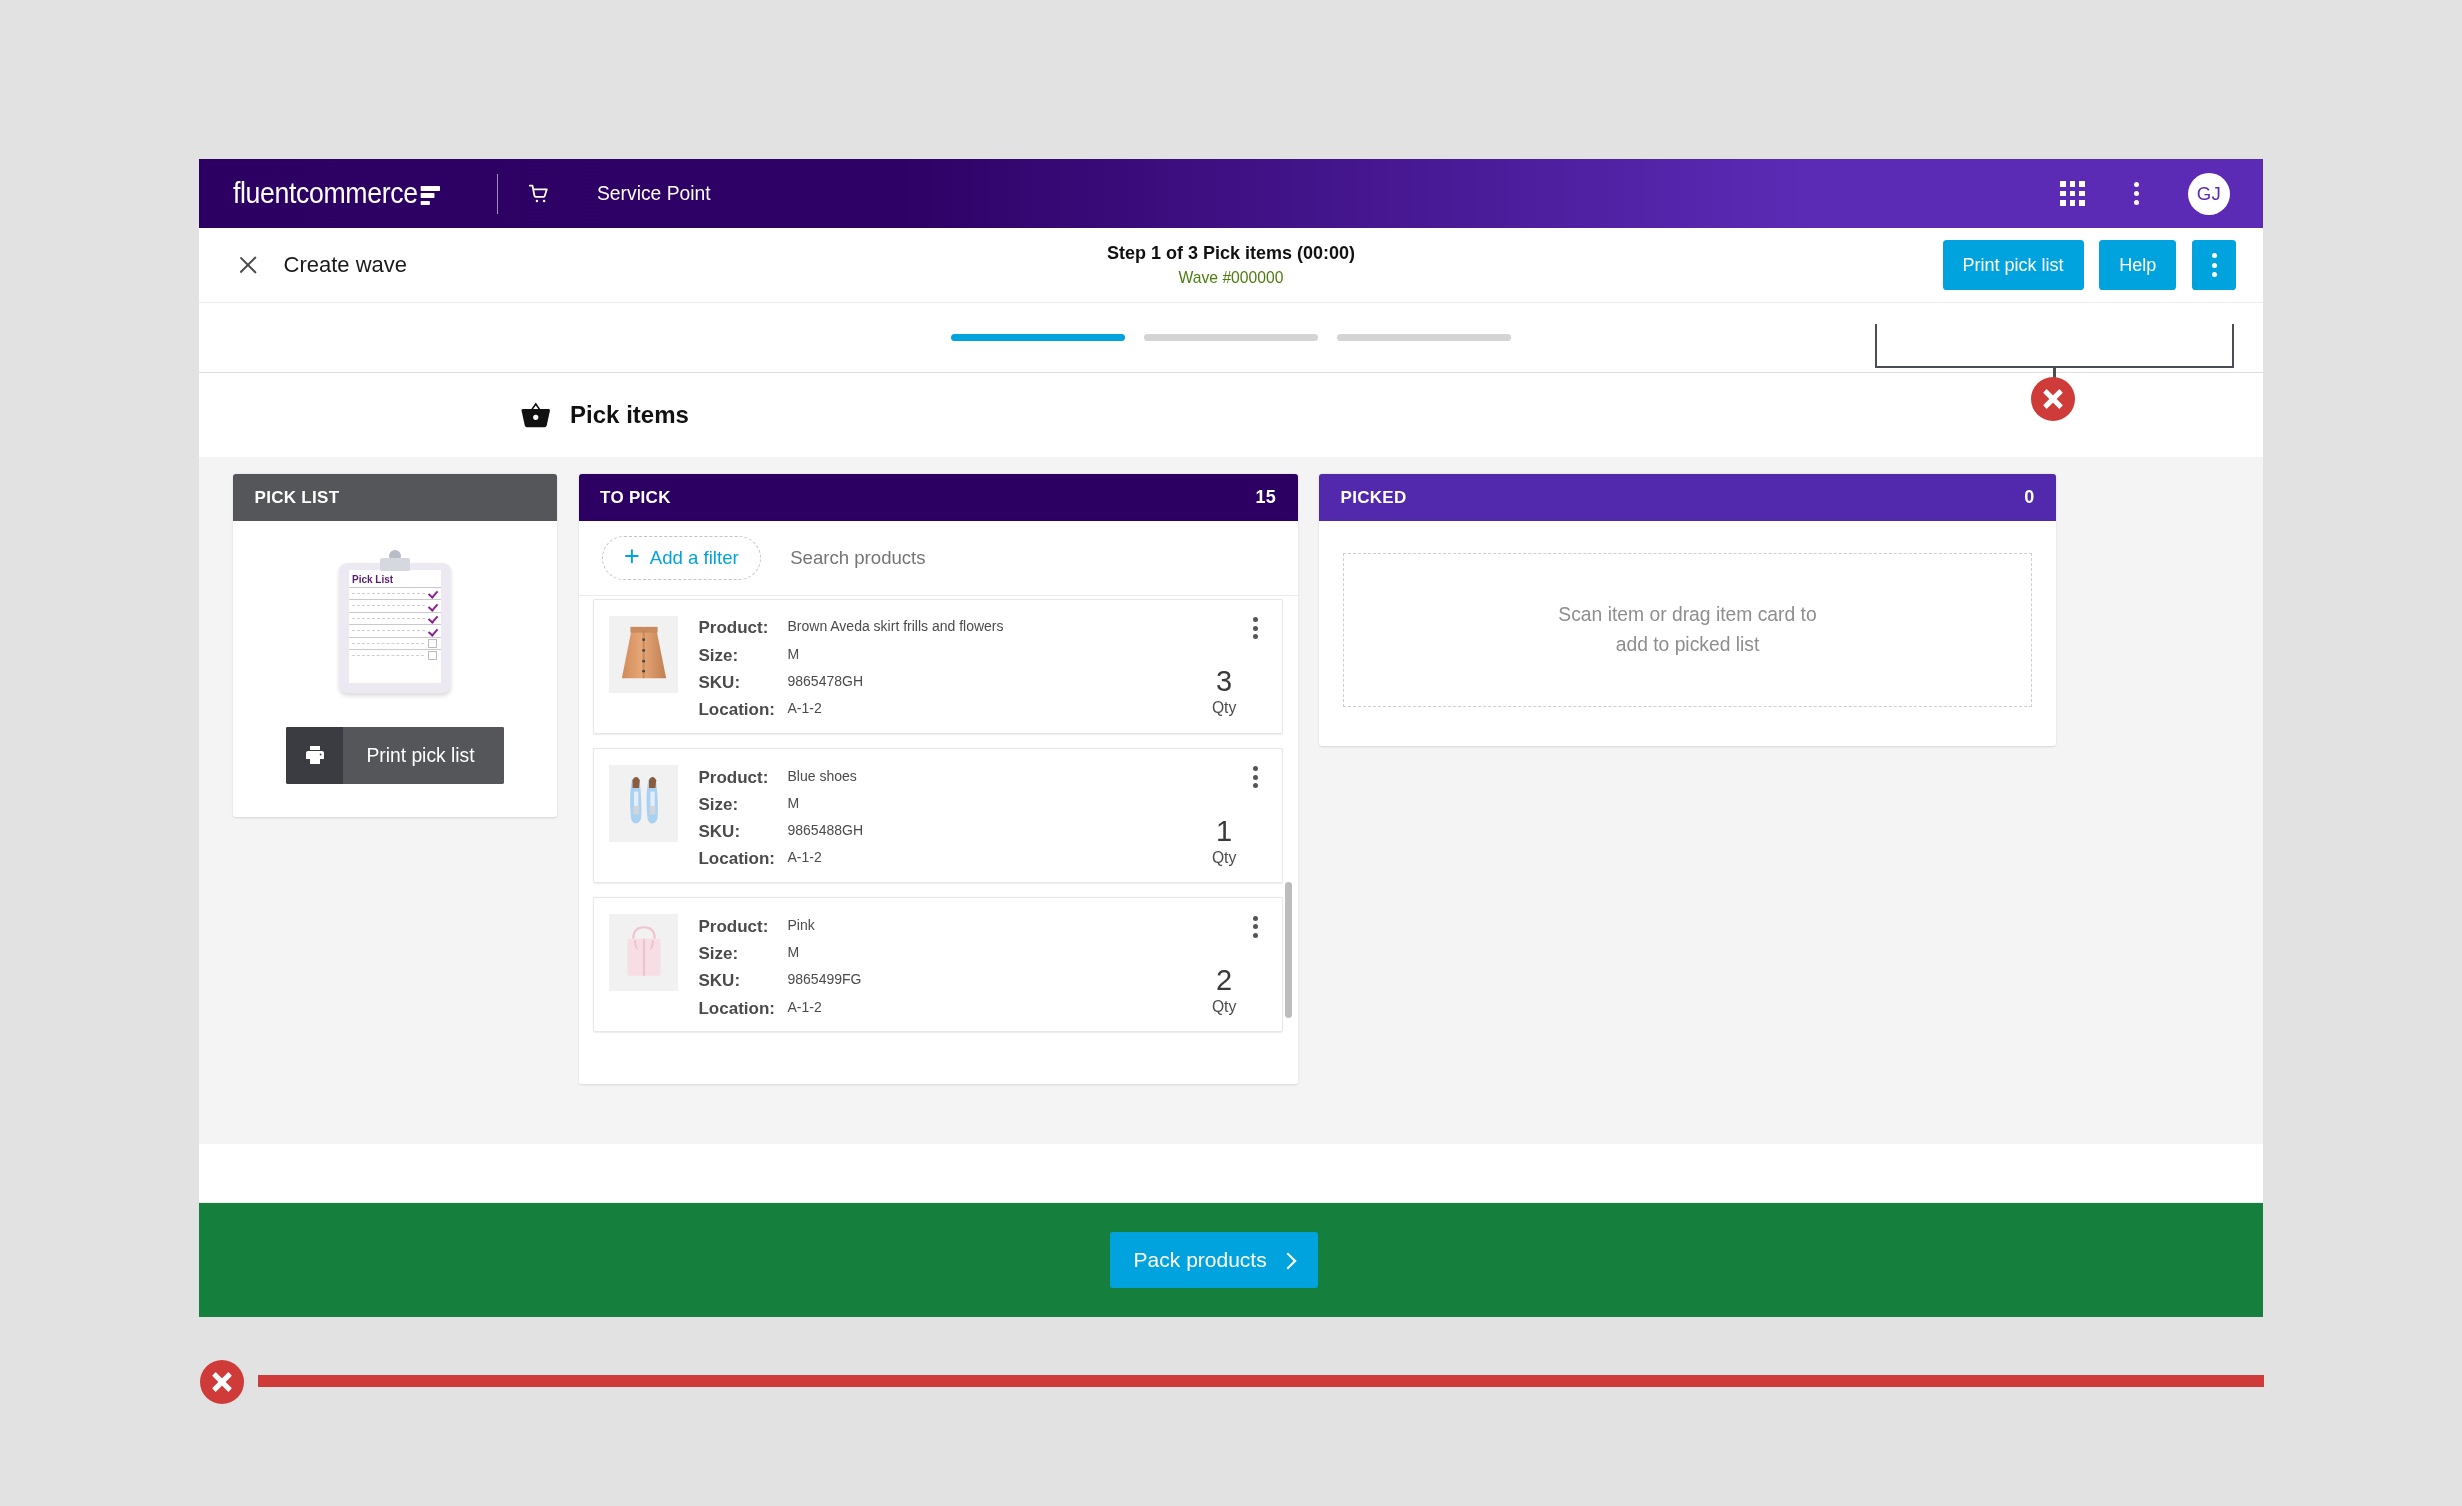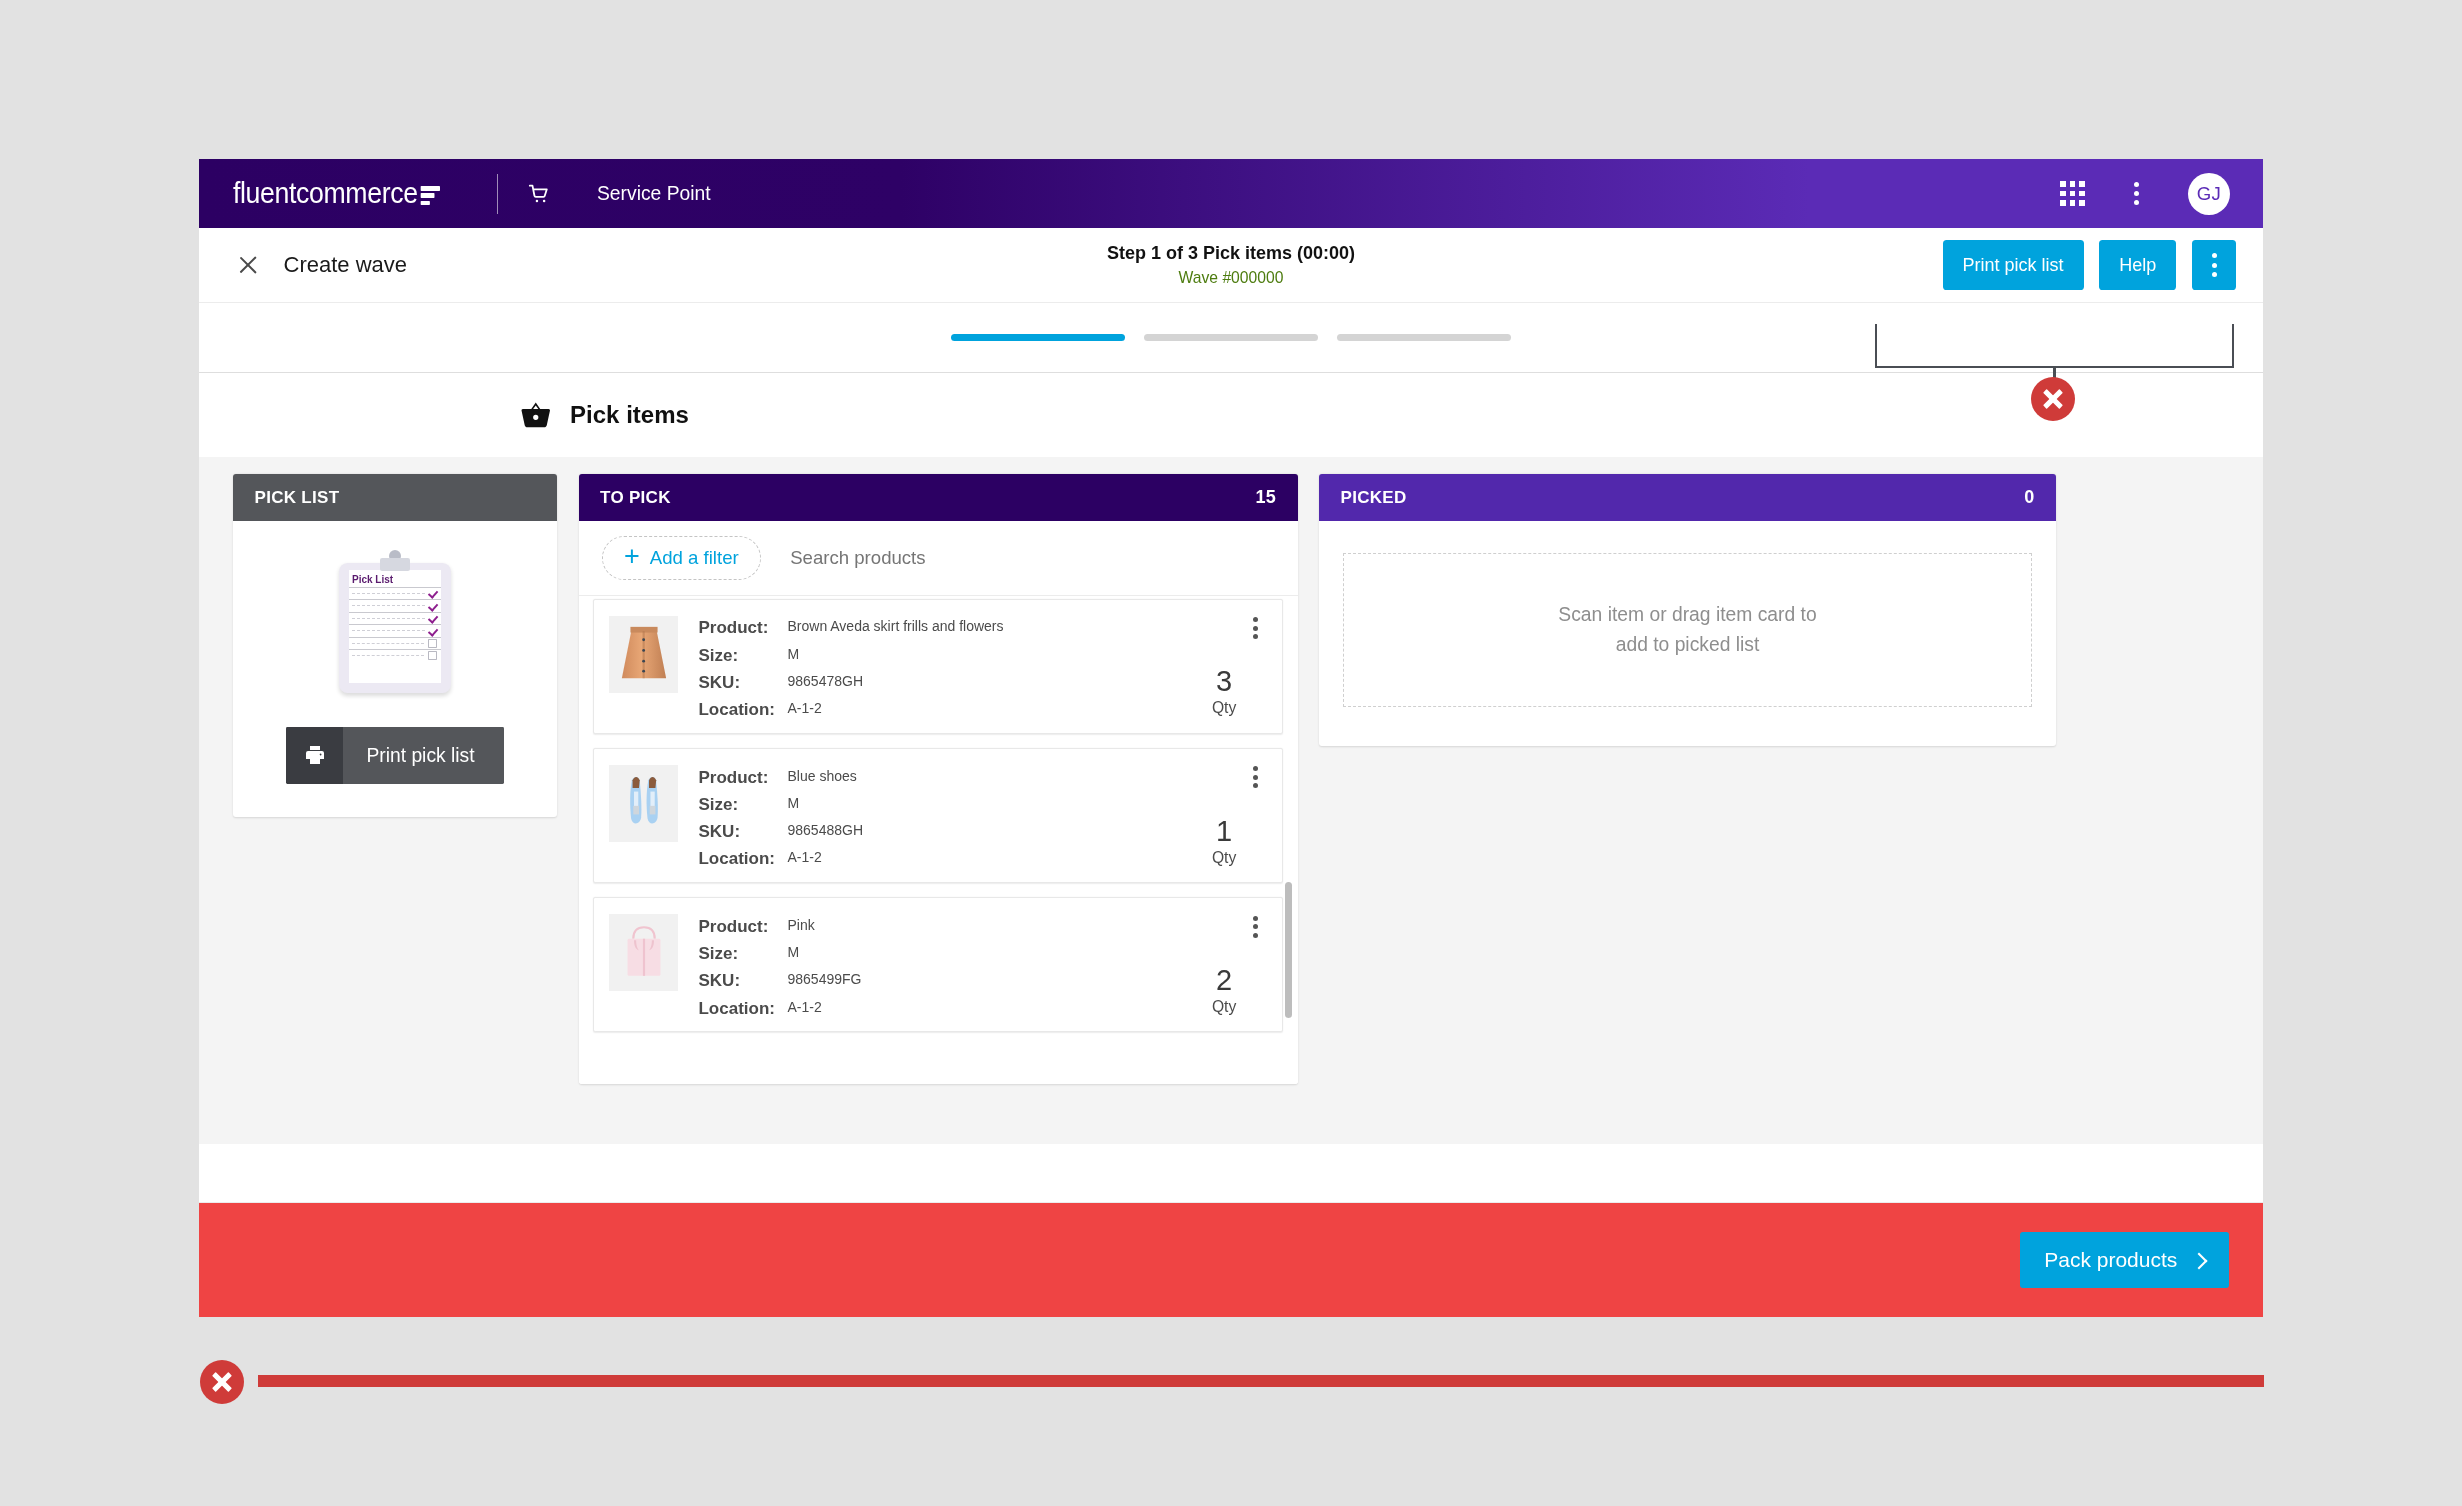--- a/index.html
+++ b/index.html
@@ -564,25 +564,25 @@
     font-size: 19.3px;
     line-height: 1.55;
     text-align: center;
   }
 
   
   .footer-bar {
     position: absolute;
     left: 0; right: 0; bottom: 0;
     height: 115px;
-    background: #ef4444;
+    background: #15803d;
     border-top: 0.7px solid #ececec;
     display: flex;
     align-items: center;
-    justify-content: flex-end;
+    justify-content: center;
     padding-right: 34px;
     box-sizing: border-box;
   }
   .pack-btn {
     background: #00a3dd;
     color: #ffffff;
     border: none;
     border-radius: 2.9px;
     font-size: 21px;
     height: 56px;

